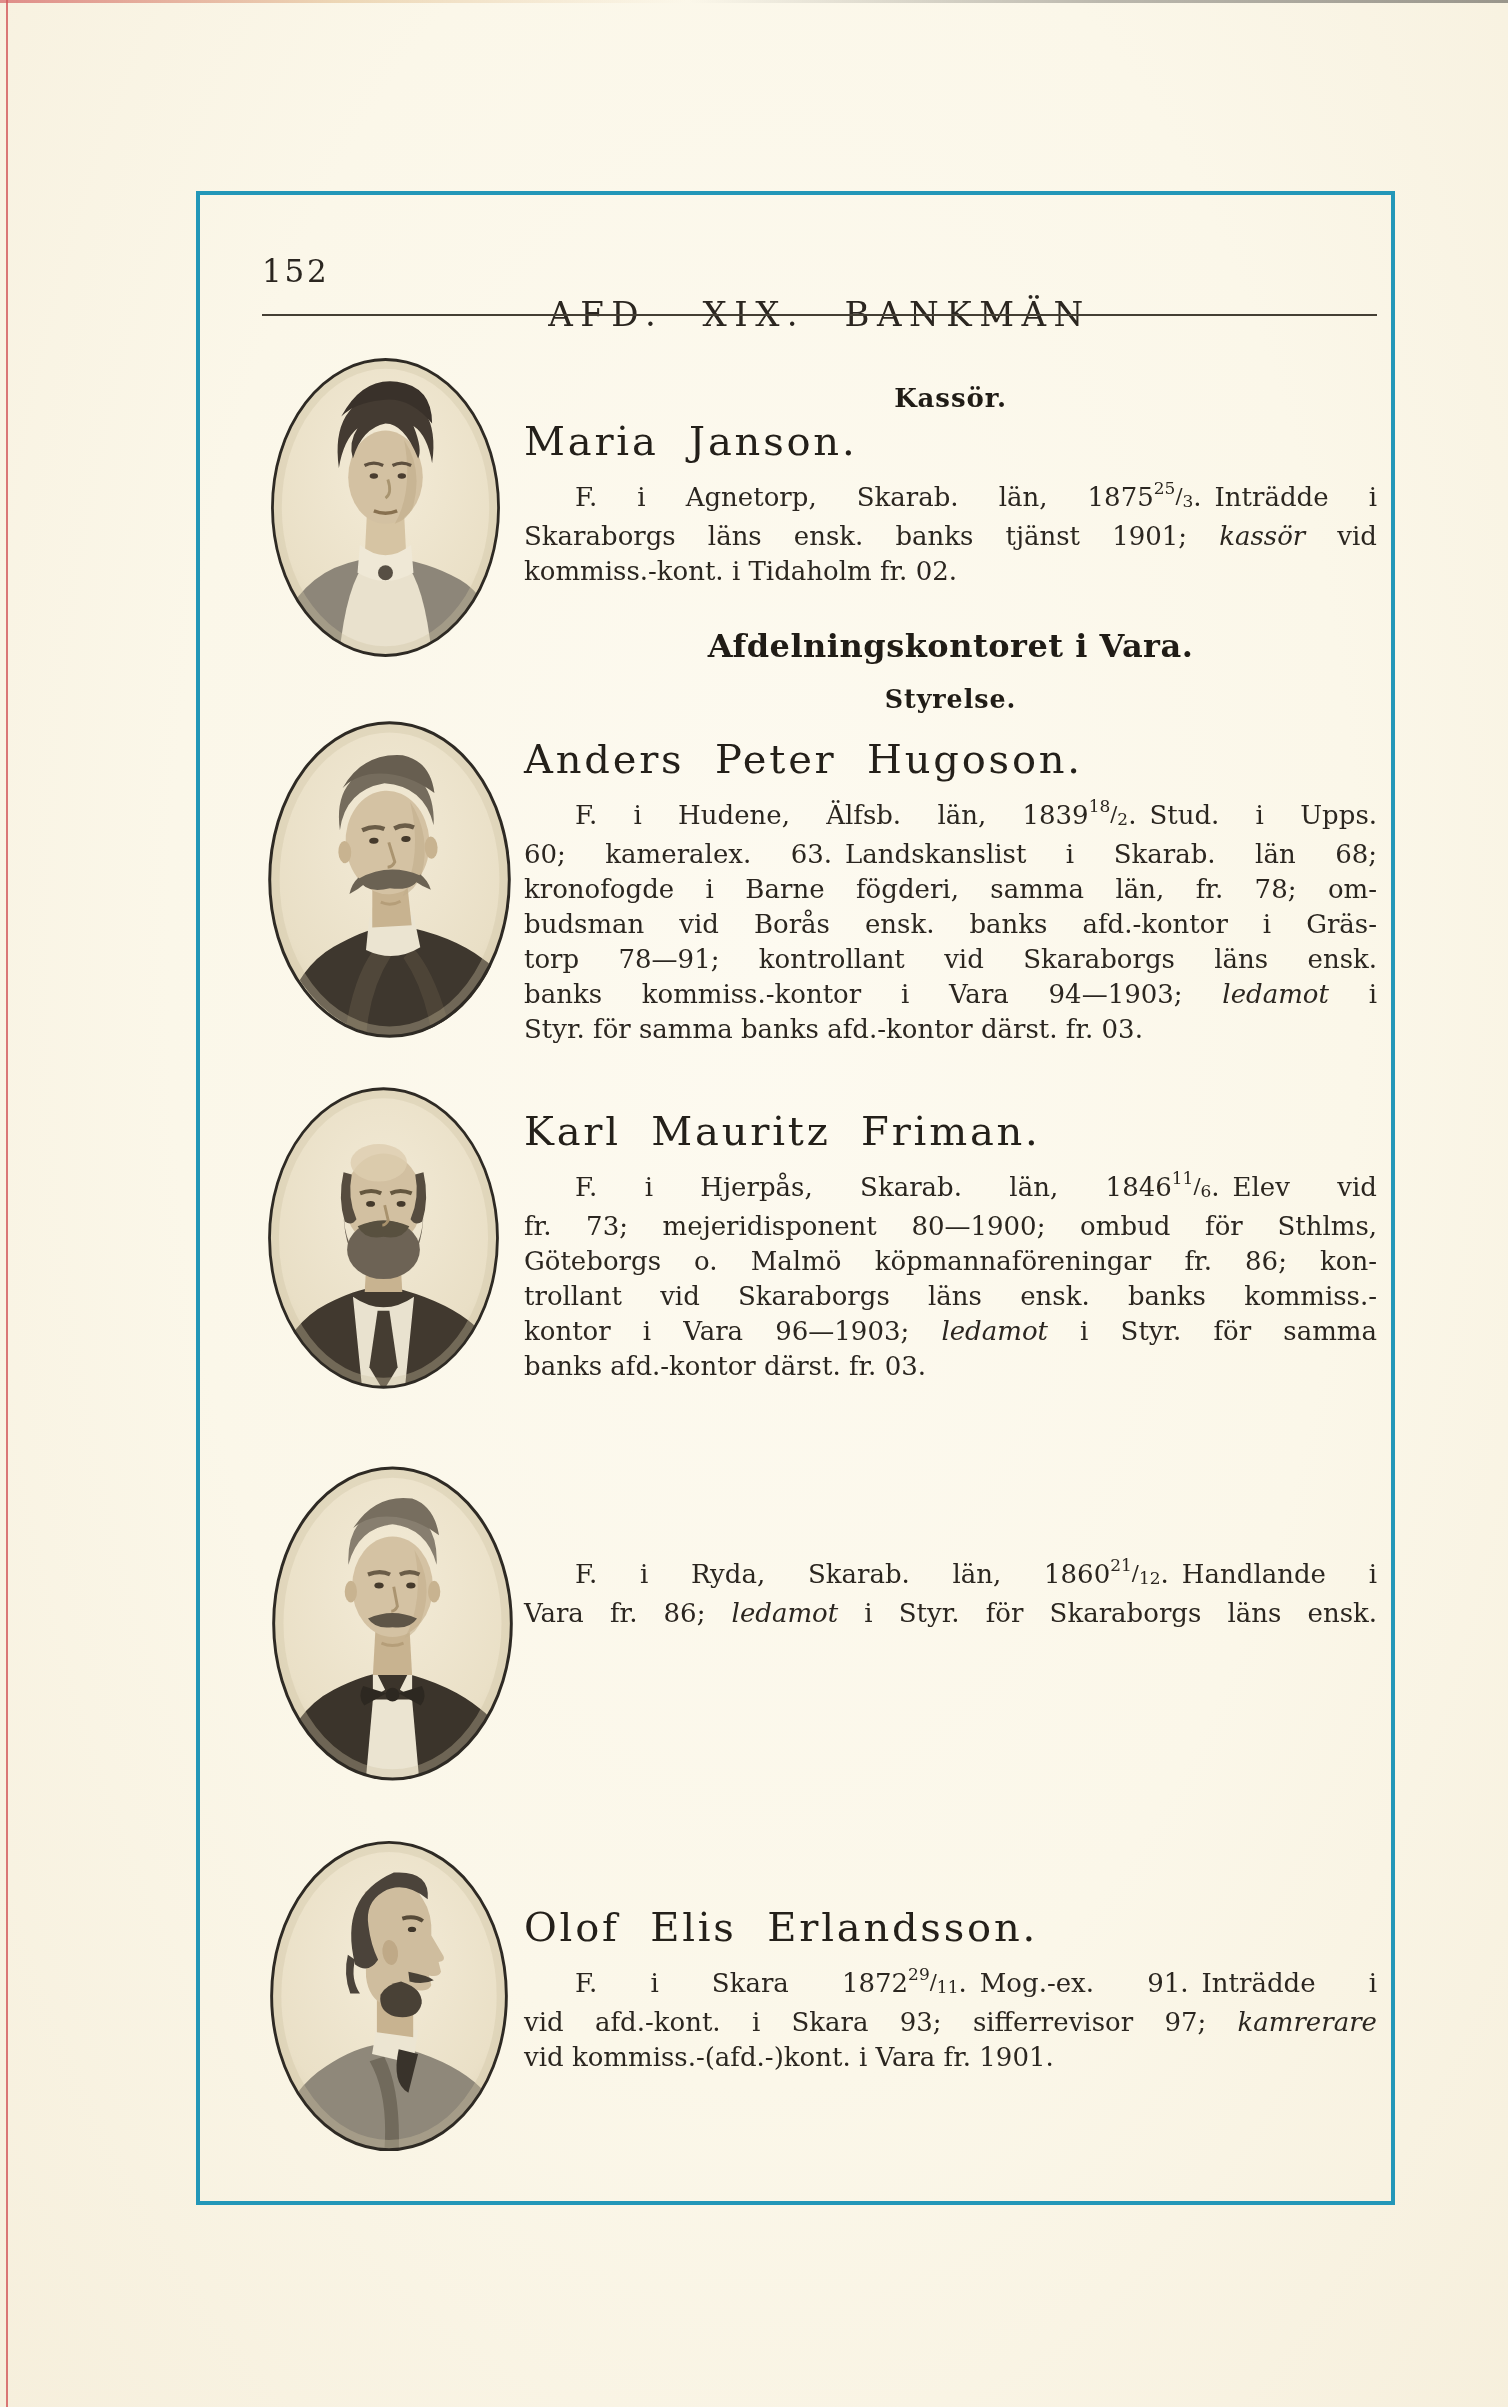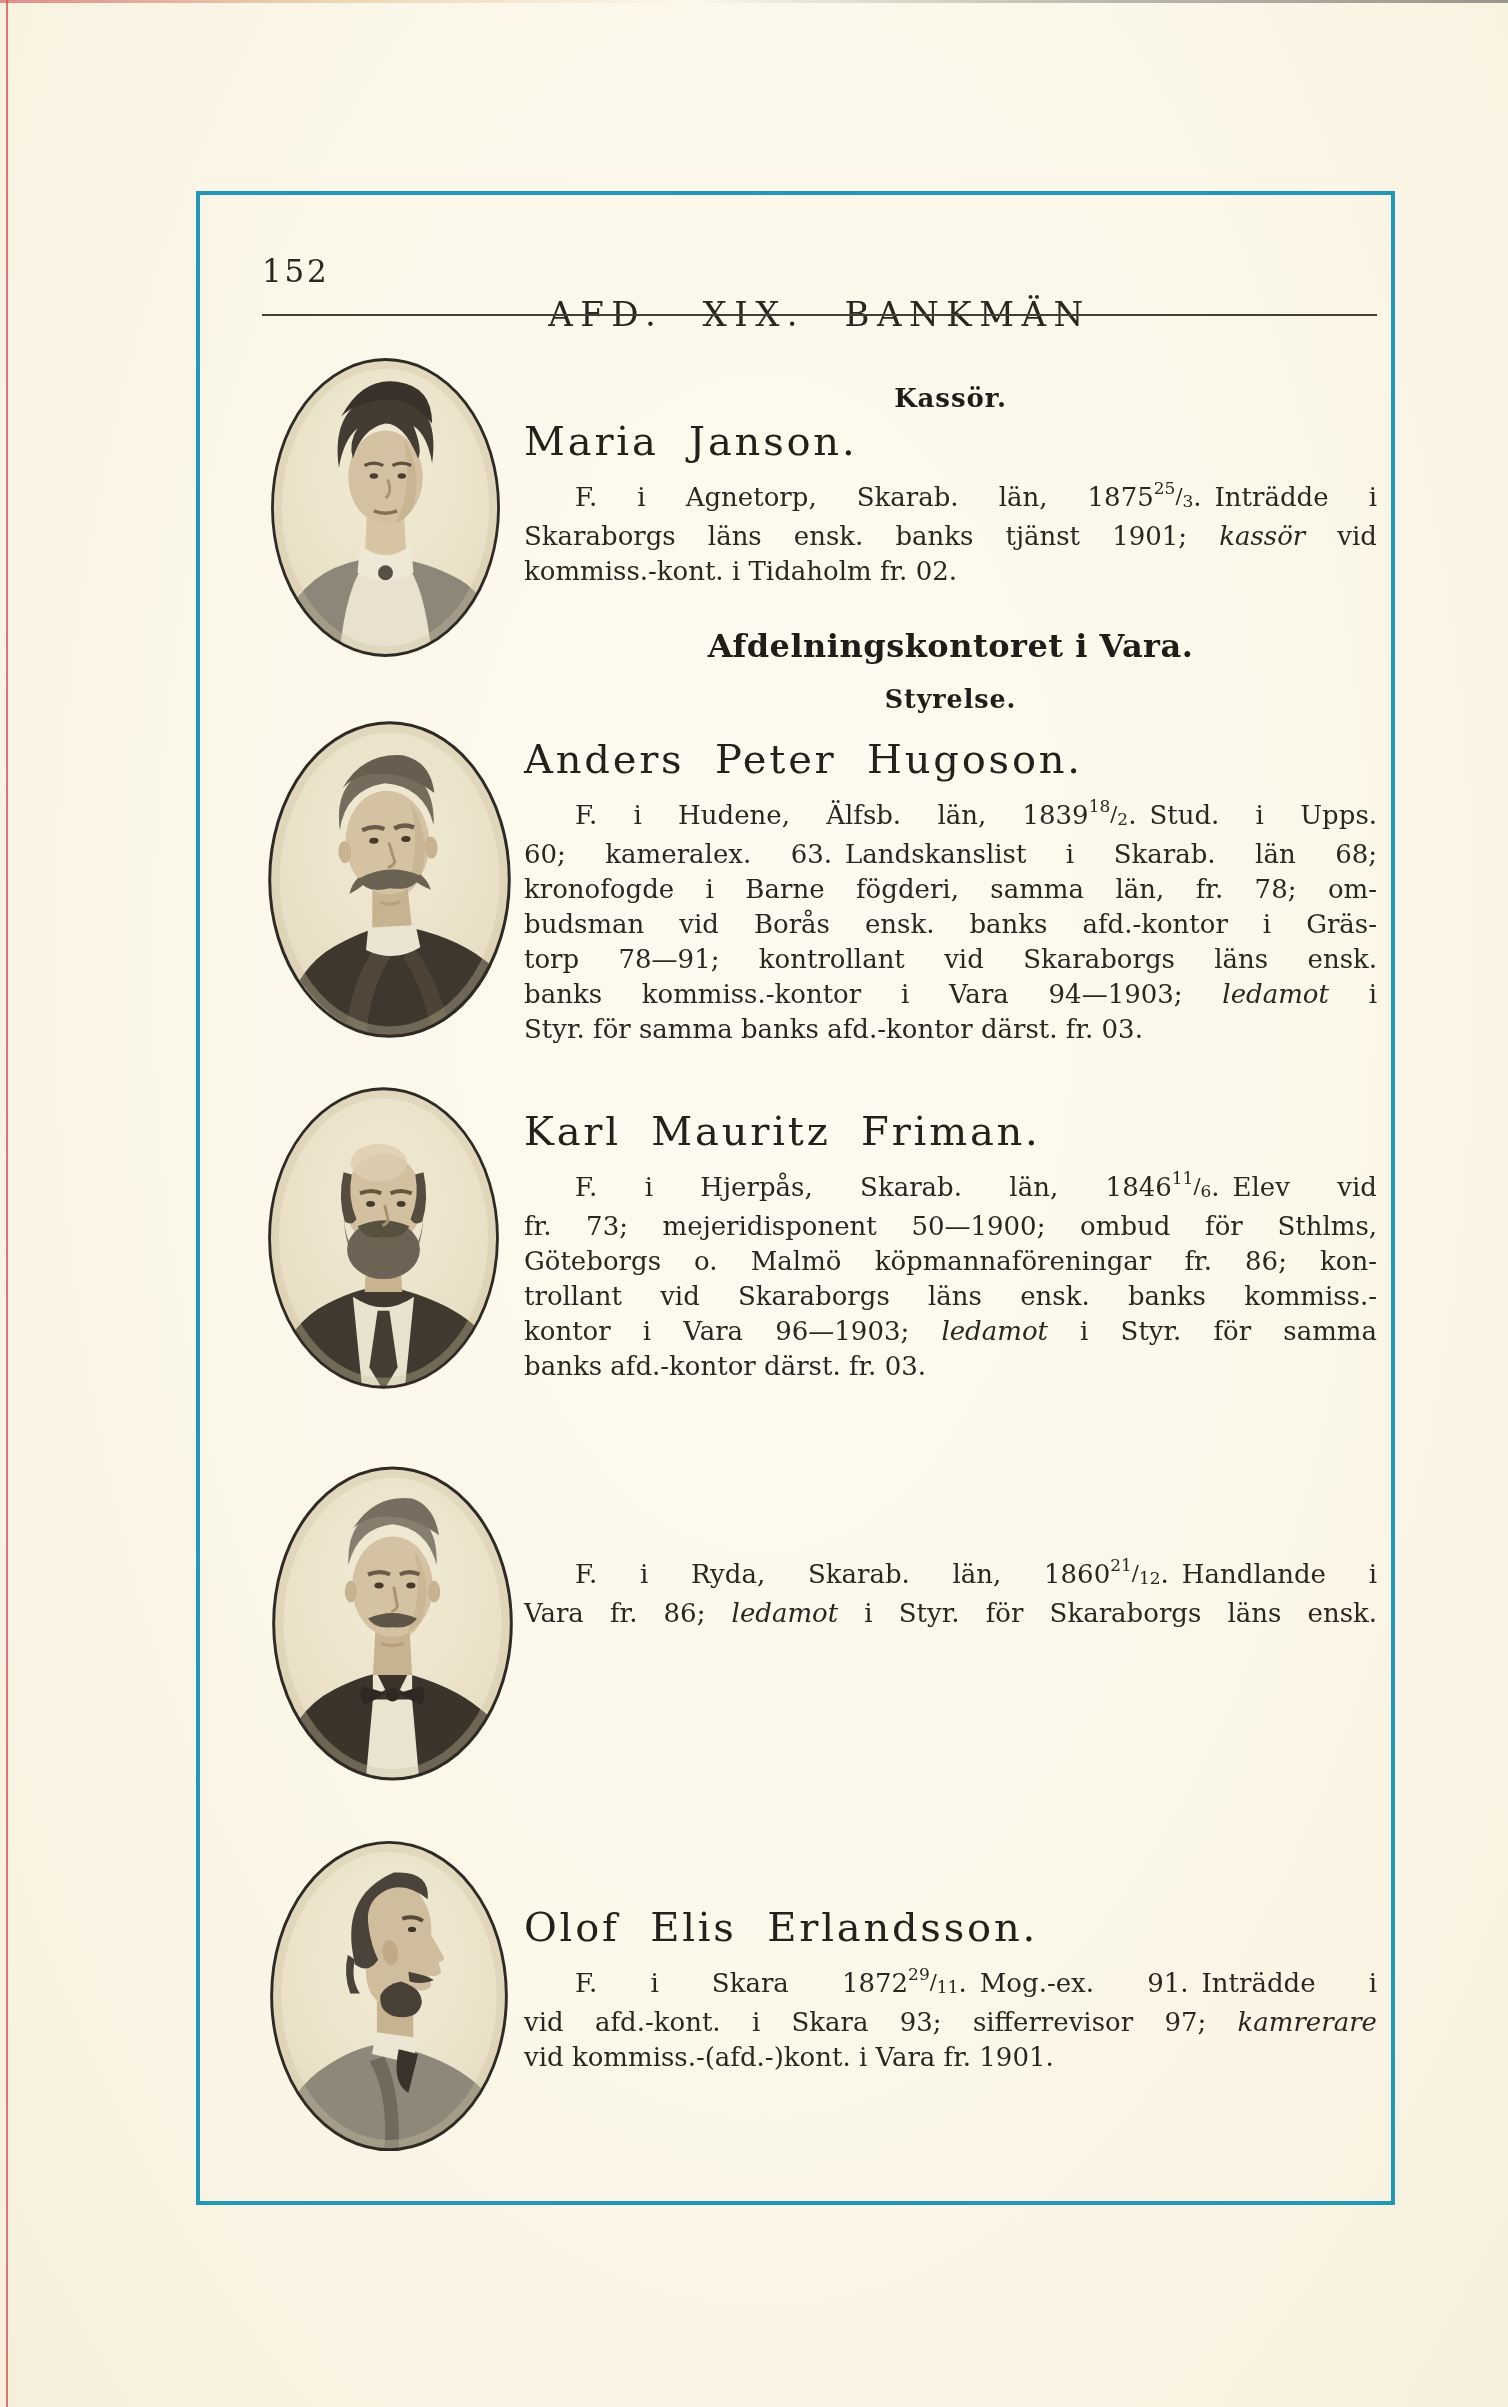--- a/index.html
+++ b/index.html
@@ -267,21 +267,21 @@
         <div class="line">budsman vid Borås ensk. banks afd.-kontor i Gräs-</div>
         <div class="line">torp 78—91; kontrollant vid Skaraborgs läns ensk.</div>
         <div class="line">banks kommiss.-kontor i Vara 94—1903; <em>ledamot</em> i</div>
         <div class="line last">Styr. för samma banks afd.-kontor därst. fr. 03.</div>
       </div>
   </div>
   <div class="profile-text pt3">
     <h2 class="pname">Karl Mauritz Friman.</h2>
     <div class="plines">
         <div class="line first">F. i Hjerpås, Skarab. län, 1846<span class="frac"><span class="fnum">11</span><span class="fsl">/</span><span class="fden">6</span></span>. Elev vid</div>
-        <div class="line">fr. 73; mejeridisponent 50—1900; ombud för Sthlms,</div>
+        <div class="line">fr. 73; mejeridisponent 80—1900; ombud för Sthlms,</div>
         <div class="line">Göteborgs o. Malmö köpmannaföreningar fr. 86; kon-</div>
         <div class="line">trollant vid Skaraborgs läns ensk. banks kommiss.-</div>
         <div class="line">kontor i Vara 96—1903; <em>ledamot</em> i Styr. för samma</div>
         <div class="line last">banks afd.-kontor därst. fr. 03.</div>
       </div>
   </div>
   <div class="profile-text pt4">
     <div class="plines">
         <div class="line first">F. i Ryda, Skarab. län, 1860<span class="frac"><span class="fnum">21</span><span class="fsl">/</span><span class="fden">12</span></span>. Handlande i</div>
         <div class="line">Vara fr. 86; <em>ledamot</em> i Styr. för Skaraborgs läns ensk.</div>

